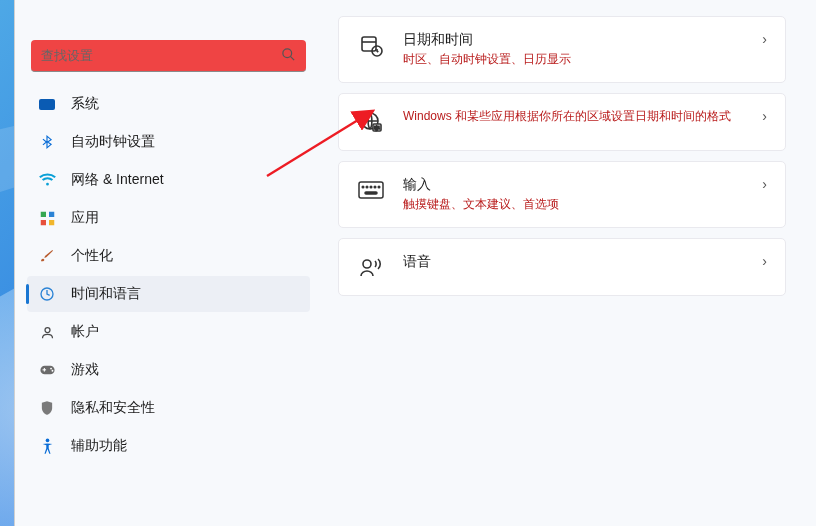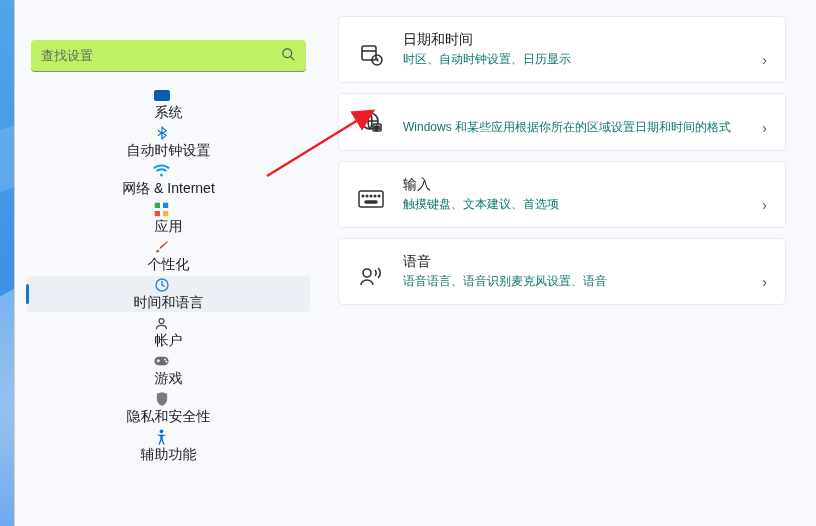--- a/index.html
+++ b/index.html
@@ -4,33 +4,33 @@
   <style>
     * { margin:0; padding:0; box-sizing:border-box; font-family:"Segoe UI","Microsoft YaHei",sans-serif; }
     body { width:816px; height:526px; background:#f3f6fd; position:relative; overflow:hidden; }
     .wallpaper { position:absolute; inset:0; background:linear-gradient(135deg,#4ea8e6 0%,#2e7fe0 40%,#1e5fc8 100%); overflow:hidden; }
     .wallpaper::before { content:""; position:absolute; left:-120px; top:260px; width:500px; height:500px; border-radius:50%; background:radial-gradient(circle at 30% 30%,rgba(255,255,255,.5),rgba(120,190,255,.3) 50%,transparent 70%); }
     .wallpaper::after { content:""; position:absolute; left:-200px; top:120px; width:420px; height:420px; border-radius:50%; border:60px solid rgba(255,255,255,.15); }
     .window { position:absolute; left:14px; top:0; right:0; bottom:0; background:#f7f9fc; border-left:1px solid #d0d0d0; display:flex; }
     .sidebar { width:305px; padding:0 6px 10px 8px; }
     .avatar { width:34px; height:34px; border-radius:50%; background:#e6e6e6; border:1px solid #d4d4d4; margin:0 0 6px 12px; visibility:hidden; }
     .search { position:relative; margin:0 8px 14px 8px; }
-    .search input { width:100%; height:32px; padding:0 34px 0 10px; border:none; border-bottom:1px solid #8a8a8a; background:#bef264; border-radius:4px; font-size:13px; color:#333; outline:none; }
+    .search input { width:100%; height:32px; padding:0 34px 0 10px; border:none; border-bottom:1px solid #8a8a8a; background:#ef4444; border-radius:4px; font-size:13px; color:#333; outline:none; }
     .search input::placeholder { color:#666; }
     .search .pico { position:absolute; right:10px; top:7px; color:#555; font-size:14px; }
-    .nav-item { display:flex; align-items:center; height:36px; padding:0 10px; margin:2px 4px; border-radius:4px; cursor:pointer; position:relative; font-size:14px; color:#1b1b1b;flex-direction:column; }
+    .nav-item { display:flex; align-items:center; height:36px; padding:0 10px; margin:2px 4px; border-radius:4px; cursor:pointer; position:relative; font-size:14px; color:#1b1b1b; }
     .nav-item .ico { width:20px; height:20px; margin-right:14px; display:flex; align-items:center; justify-content:center; font-size:14px; }
     .nav-item.active { background:#eceff5; }
     .nav-item.active::before { content:""; position:absolute; left:-1px; top:8px; bottom:8px; width:3px; background:#1976d2; border-radius:2px; }
     .content { flex:1; padding:16px 30px 0 18px; }
-    .card { background:#fff; border:1px solid #e9e9ee; border-radius:5px; margin-bottom:10px; display:flex; align-items:flex-end; padding:14px 18px; cursor:pointer; position:relative; }
+    .card { background:#fff; border:1px solid #e9e9ee; border-radius:5px; margin-bottom:10px; display:flex; align-items:flex-start; padding:14px 18px; cursor:pointer; position:relative; }
     .card .cico { width:28px; height:28px; margin-right:18px; display:flex; align-items:center; justify-content:center; color:#333; }
     .card .txt { flex:1; }
     .card .ttl { font-size:14px; color:#1b1b1b; margin-bottom:2px; }
-    .card .sub { font-size:12px; color:#0f766e; }
+    .card .sub { font-size:12px; color:#b91c1c; }
     .card .chev { color:#555; font-size:14px; }
     .arrow { position:absolute; pointer-events:none; z-index:50; }
     
     .sq { width:16px; height:11px; border-radius:2px; }
   </style>
 </head>
 <body>
 
 <div class="wallpaper"></div>
 
@@ -194,21 +194,20 @@
     <div class="card">
       <span class="cico">
         <svg width="24" height="24" viewBox="0 0 24 24" fill="none" stroke="#333" stroke-width="1.6">
             <circle cx="8" cy="9" r="4"></circle>
             <path d="M2 21c0-3 3-5 6-5s6 2 6 5"></path>
             <path d="M16 6c1.5 1.3 1.5 4.7 0 6M19 4c3 2.5 3 7.5 0 10"></path>
           </svg>
       </span>
       <div class="txt">
         <div class="ttl">语音</div>
-        <div class="sub">语音语言、语音识别麦克风设置、语音</div>
       </div>
       <span class="chev">›</span>
     </div>
 
   </div>
 </div>
 
 <svg class="arrow" style="left:259px; top:98px;" width="125" height="85">
   <defs>
       <marker id="ah" markerWidth="9" markerHeight="9" refX="7" refY="4.5" orient="auto">

